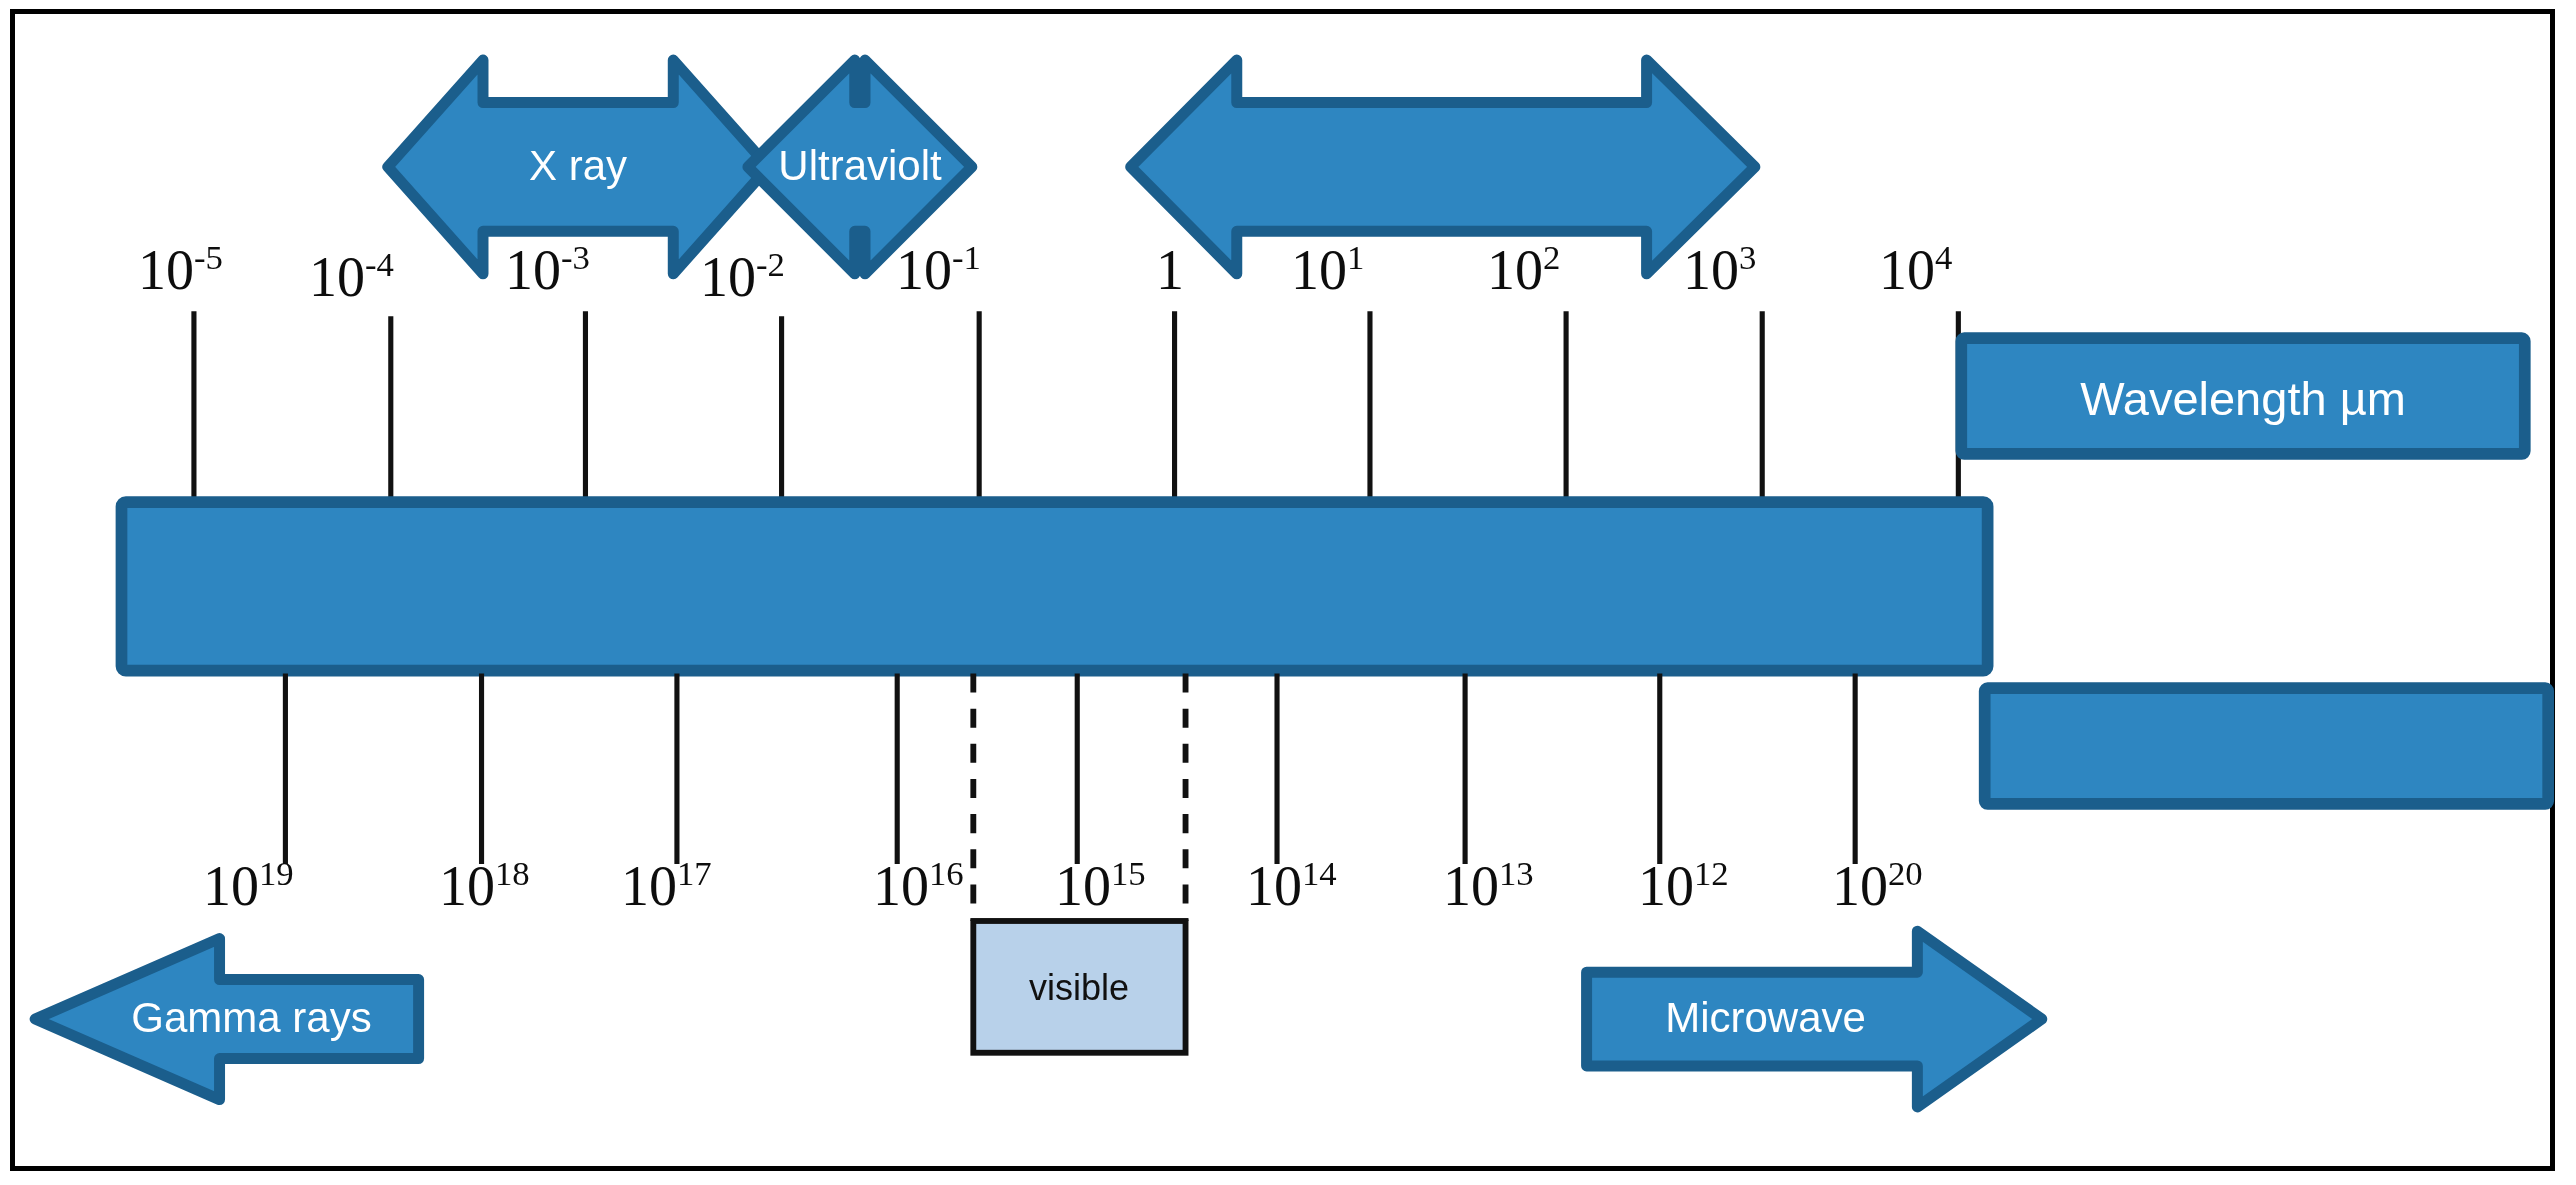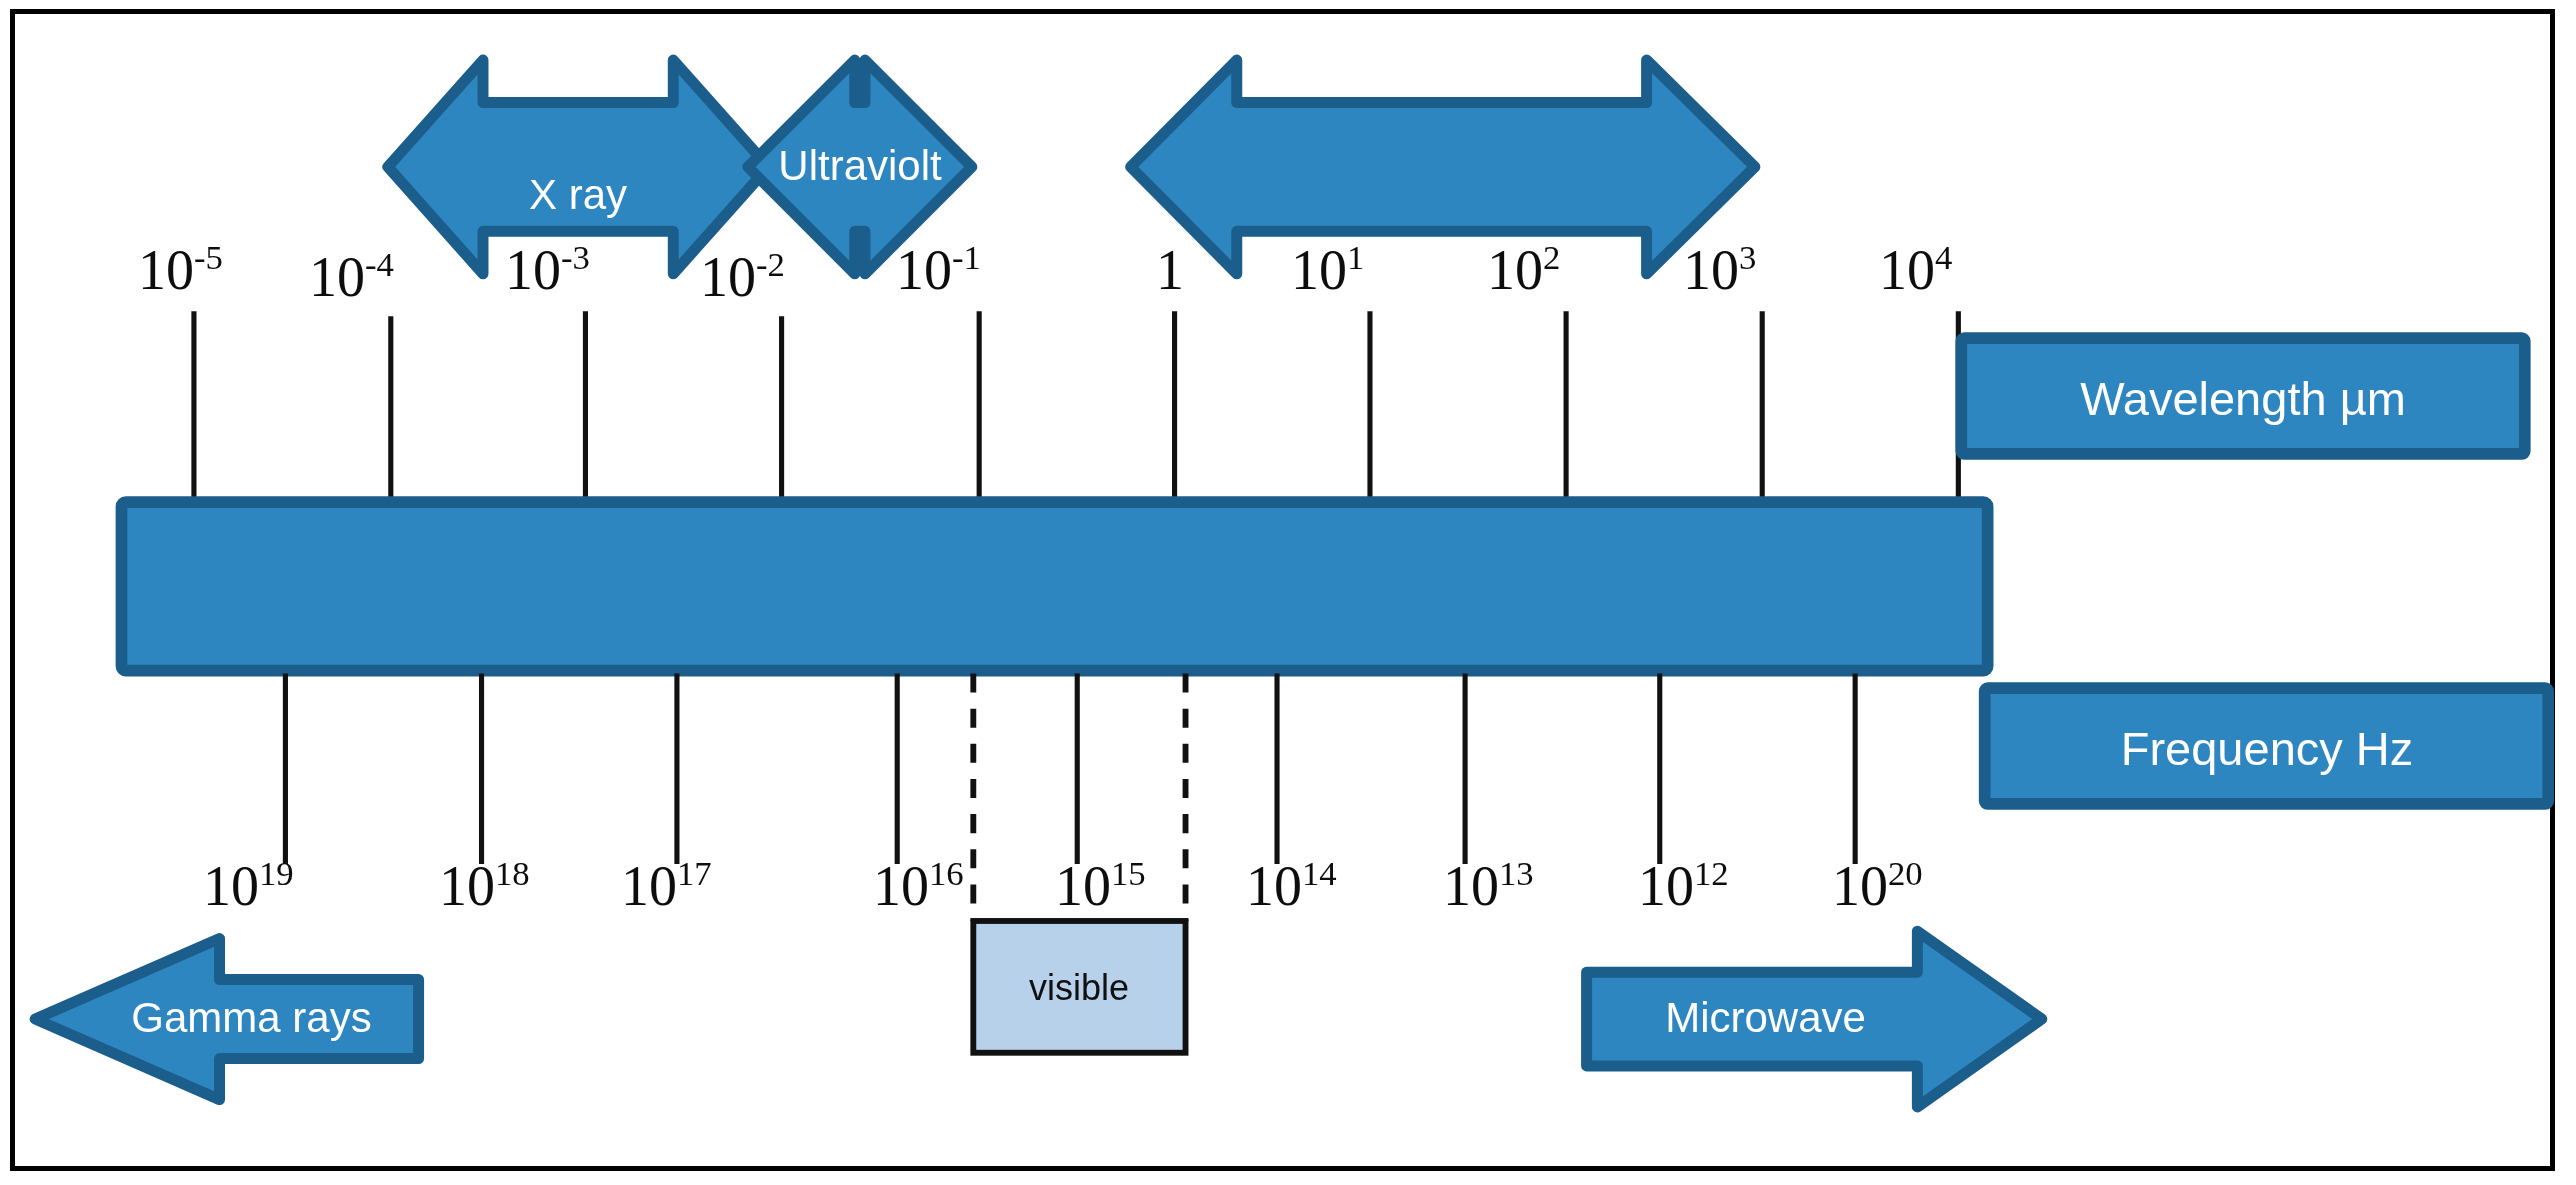--- a/index.html
+++ b/index.html
@@ -158,21 +158,21 @@
     </g>
 
     <g>
       <rect x="2680" y="462" width="770" height="158" fill="#2E86C1" stroke="#1B5E8C" stroke-width="16" rx="4" ry="4"></rect>
     </g>
     <g>
       <rect x="2712" y="940" width="770" height="158" fill="#2E86C1" stroke="#1B5E8C" stroke-width="16" rx="4" ry="4"></rect>
     </g>
   </svg>
 
-  <div class="arrow-label" style="left:483px; top:145px; width:190px;margin-top:29px;">X ray</div>
+  <div class="arrow-label" style="left:483px; top:145px; width:190px;">X ray</div>
 
   <div class="arrow-label" style="left:754px; top:145px; width:212px;">Ultraviolt</div>
 
 
   <div class="sci" style="left:138px; top:242px;text-align:right;"><span>10</span><sup>-5</sup></div>
 
   <div class="sci" style="left:309px; top:249px;"><span>10</span><sup>-4</sup></div>
 
   <div class="sci" style="left:505px; top:242px;"><span>10</span><sup>-3</sup></div>
 
@@ -209,16 +209,15 @@
   <div class="sci" style="left:1832px; top:858px;"><span>10</span><sup>20</sup></div>
 
   <div class="visible-label" style="left:973px; top:970px; width:212px; text-align:center;">visible</div>
 
   <div class="arrow-label" style="left:94px; top:997px; width:315px;">Gamma rays</div>
 
   <div class="arrow-label" style="left:1619px; top:997px; width:293px;">Microwave</div>
 
   <div class="box-label" style="left:1961px; top:375px; width:564px; text-align:center;">Wavelength µm</div>
 
-  <div class="box-label" style="left:1985px; top:725px; width:564px; text-align:center;">Frequency Hz</div>
 
 </div>
 
 
 </body></html>

